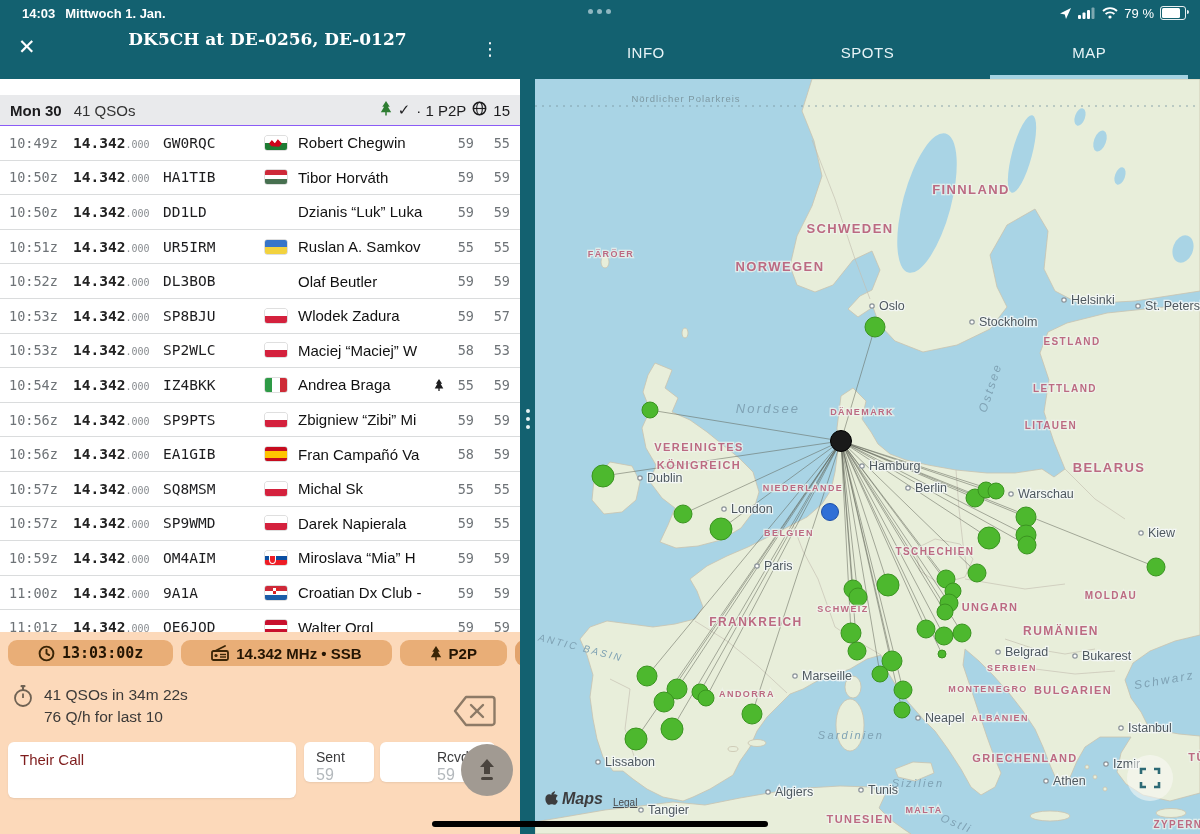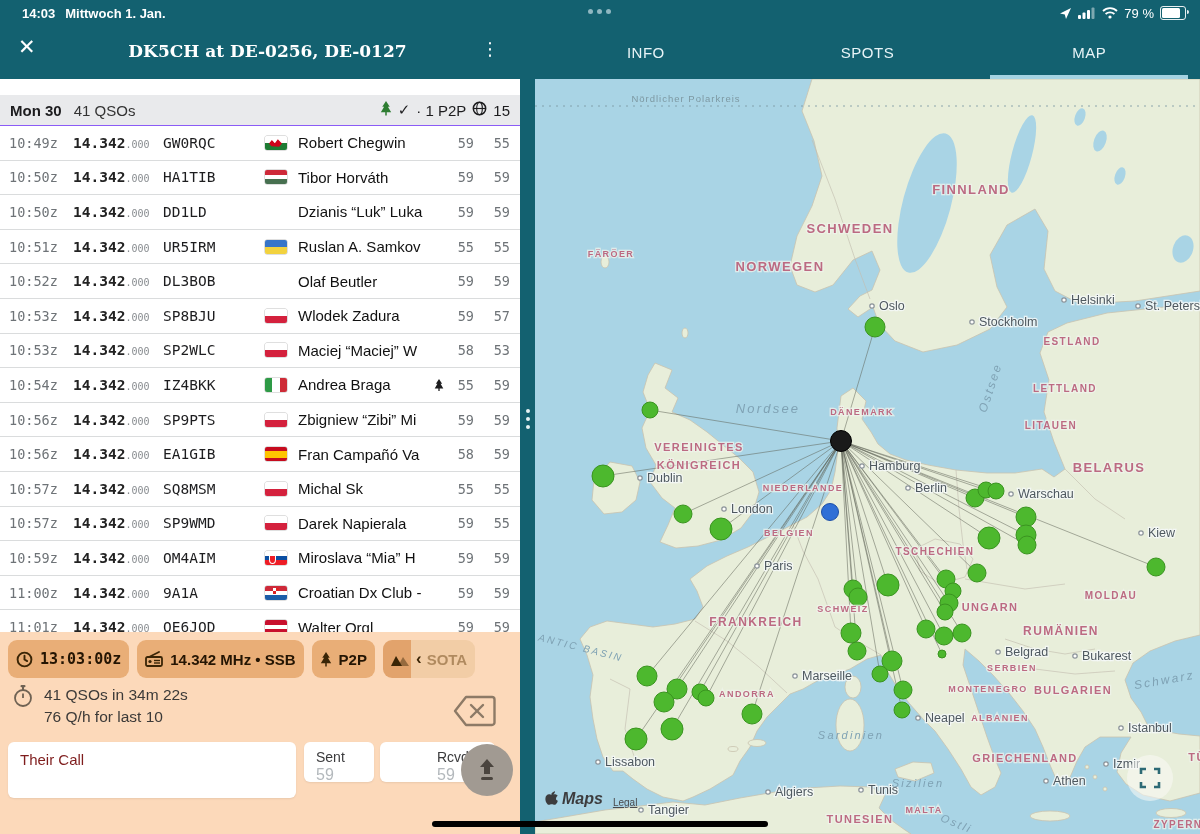--- a/index.html
+++ b/index.html
@@ -12,21 +12,21 @@
   .sb-date{font-weight:600;margin-left:10px;}
   .sb-center{position:absolute;left:588px;top:9px;display:flex;gap:4px;}
   .sb-center i{width:5px;height:5px;border-radius:50%;background:#8fb7c1;}
   .sb-right{position:absolute;right:14px;top:0;height:26px;display:flex;align-items:center;gap:6px;}
   .sb-batt{width:24px;height:12px;border:1px solid rgba(255,255,255,.9);border-radius:3px;position:relative;}
   .sb-batt i{position:absolute;left:1px;top:1px;bottom:1px;width:77%;background:#fff;border-radius:1.5px;}
   .sb-batt u{position:absolute;right:-4px;top:3px;width:2px;height:4px;background:rgba(255,255,255,.9);border-radius:0 2px 2px 0;}
   .header{position:absolute;left:0;top:26px;width:1200px;height:53px;background:#136170;display:flex;z-index:25;}
   .panel-head{width:535px;position:relative;color:#fff;}
   .close-x{position:absolute;left:18px;top:10px;font-size:21px;color:#fff;line-height:1;cursor:default;}
-  .title-wrap{position:absolute;left:40px;right:40px;top:3px;text-align:center;margin-top:12px;}
+  .title-wrap{position:absolute;left:40px;right:40px;top:3px;text-align:center;}
   .title{font-family:"DejaVu Serif",serif;font-weight:bold;font-size:17px;white-space:nowrap;}
   .subtitle{font-size:12.5px;color:#cfe4ea;margin-top:3px;white-space:nowrap;overflow:hidden;}
   .kebab{position:absolute;right:36px;top:12px;font-size:18px;letter-spacing:0;color:#fff;}
   .tabs{flex:1;display:flex;position:relative;}
   .tab{flex:1;display:flex;align-items:center;justify-content:center;color:#e8f4f7;font-size:15px;
     letter-spacing:.5px;position:relative;cursor:default;}
   .tab.active::after{content:"";position:absolute;left:12px;right:12px;bottom:0;height:4px;background:#a5d3e2;}
   
   .list{position:absolute;left:0;top:79px;width:520px;height:553px;background:#fff;z-index:10;}
   .log-head{height:30px;background:#e9eaec;border-bottom:1px solid #8b5cf6;display:flex;align-items:center;font-size:15px;color:#1c1c1e;margin-top:16px;}
@@ -59,22 +59,22 @@
   .c-p2p{width:18px;display:flex;justify-content:center;}
   .c-sent{width:26px;text-align:right;font-size:13.5px;color:#6e7377;}
   .c-rcvd{width:36px;text-align:right;padding-right:10px;font-size:13.5px;color:#6e7377;}
   
   .vdivider{position:absolute;left:520px;top:79px;width:15px;height:755px;background:#136170;z-index:20;}
   .vdivider .grip{position:absolute;left:50%;top:330px;transform:translateX(-50%);display:flex;flex-direction:column;gap:4px;}
   .vdivider .grip i{width:4px;height:4px;border-radius:50%;background:#e8f2f4;}
   
   .entry{position:absolute;left:0;top:632px;width:520px;height:202px;background:#fcd9ba;z-index:10;overflow:hidden;}
   .pills{position:absolute;left:8px;top:8px;display:flex;gap:8px;width:540px;}
-  .pill{height:38px;background:#e9ae77;border-radius:9px;display:flex;align-items:center;gap:7px;
-    padding:0 8px;font-size:15px;font-weight:bold;color:#241503;white-space:nowrap;flex:none;}
+  .pill{height:26px;background:#e9ae77;border-radius:9px;display:flex;align-items:center;gap:7px;
+    padding:0 30px;font-size:15px;font-weight:bold;color:#241503;white-space:nowrap;flex:none;}
   .pill .picon{display:flex;align-items:center;}
   .pill.dim{background:linear-gradient(90deg,#e2a36c 0 28px,#f2cda6 28px 100%);color:rgba(122,84,36,.55);}
   .pill.dim .chev{color:#3a2506;font-weight:bold;font-size:17px;margin-right:-2px;}
   .stats{position:absolute;left:12px;top:52px;display:flex;gap:10px;color:#3c3a38;font-size:15.5px;}
   .stats .lines div{line-height:22px;}
   .bspace{position:absolute;right:24px;top:62px;}
   .inputs{position:absolute;left:0;top:110px;width:520px;}
   .field{position:absolute;background:#fff;border-radius:6px;box-shadow:0 1px 2px rgba(0,0,0,.08);}
   .their-call{left:8px;top:0;width:288px;height:56px;}
   .their-call .ph{margin:9px 0 0 12px;font-size:15px;color:#7f1d1d;}

